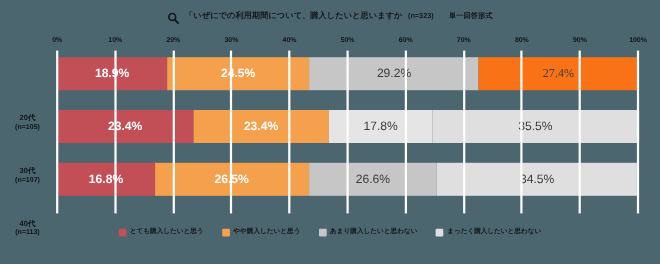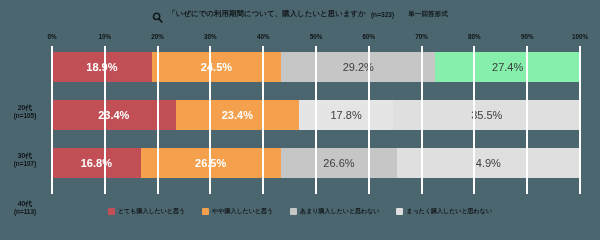--- a/index.html
+++ b/index.html
@@ -148,21 +148,21 @@
       <div class="bar-row r0">
         <div class="seg s0" style="flex: 0 0 18.9%; background: rgb(194, 79, 85);">
             <span class="val">18.9%</span>
           </div>
         <div class="seg s1" style="flex: 0 0 24.5%; background: rgb(245, 160, 76);">
             <span class="val">24.5%</span>
           </div>
         <div class="seg s2" style="flex: 0 0 29.2%; background: rgb(198, 198, 198);">
             <span class="val">29.2%</span>
           </div>
-        <div class="seg s3" style="flex: 0 0 27.4%; background: #86efac;">
+        <div class="seg s3" style="flex: 0 0 27.4%; background: #f97316; font-family: Liberation Serif, serif;">
             <span class="val">27.4%</span>
           </div>
       </div>
 
       <div class="bar-row r1">
         <div class="seg s0" style="flex: 0 0 23.4%; background: rgb(194, 79, 85);">
             <span class="val">23.4%</span>
           </div>
         <div class="seg s1" style="flex: 0 0 23.4%; background: rgb(245, 160, 76);">
             <span class="val">23.4%</span>
@@ -179,21 +179,21 @@
         <div class="seg s0" style="flex: 0 0 16.8%; background: rgb(194, 79, 85); text-align: center;">
             <span class="val">16.8%</span>
           </div>
         <div class="seg s1" style="flex: 0 0 26.5%; background: rgb(245, 160, 76);">
             <span class="val">26.5%</span>
           </div>
         <div class="seg s2" style="flex: 0 0 22.1%; background: rgb(198, 198, 198);">
             <span class="val">26.6%</span>
           </div>
         <div class="seg s3" style="flex: 0 0 34.5%; background: rgb(223, 223, 223);">
-            <span class="val">4.9%</span>
+            <span class="val">34.5%</span>
           </div>
       </div>
 
     </div>
 
     <div class="gridlines">
       <div class="gridline edge" style="left:0%"></div>
       <div class="gridline" style="left:10%"></div>
       <div class="gridline" style="left:20%"></div>
       <div class="gridline" style="left:30%"></div>

